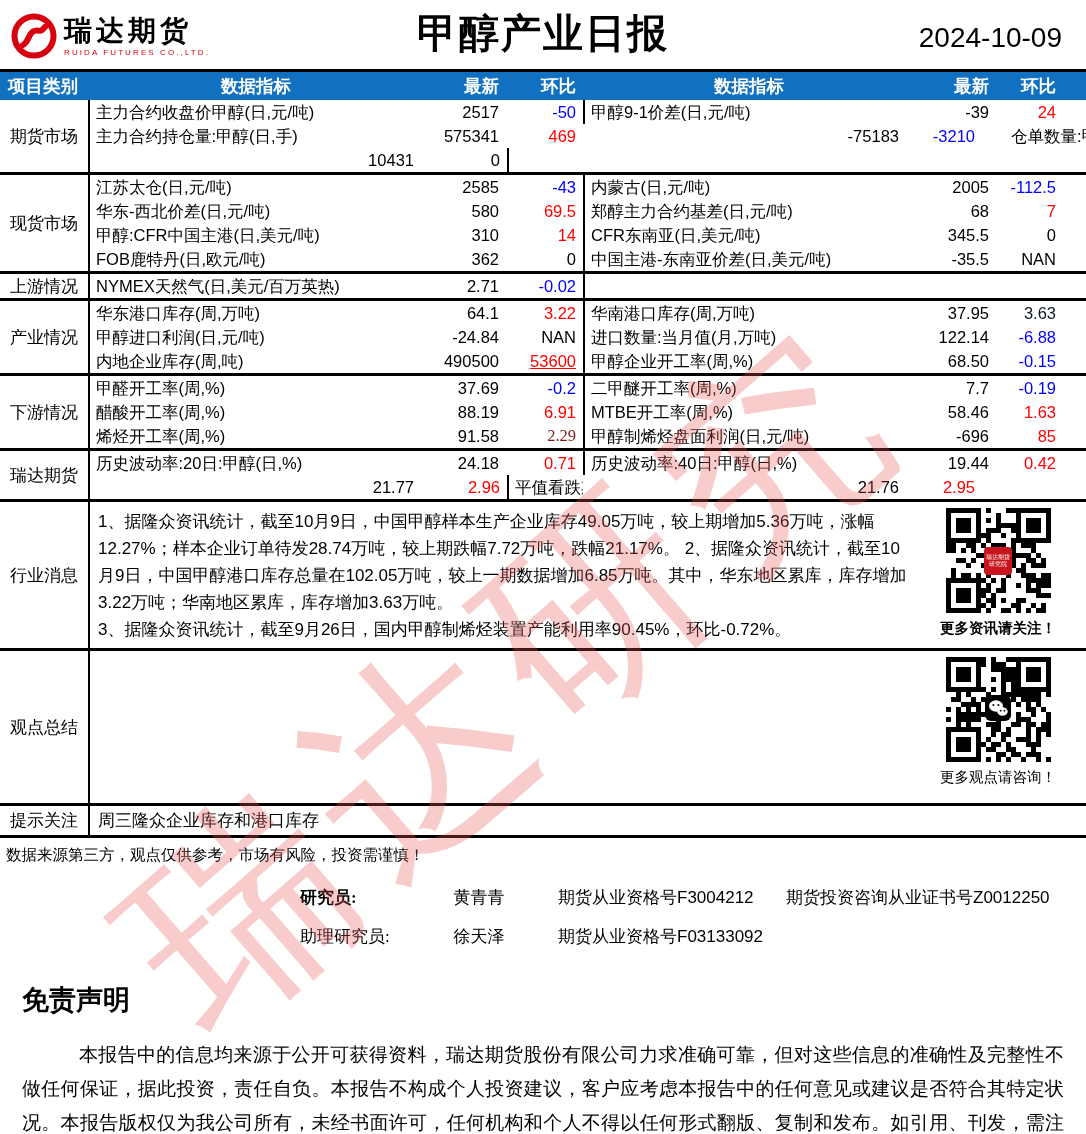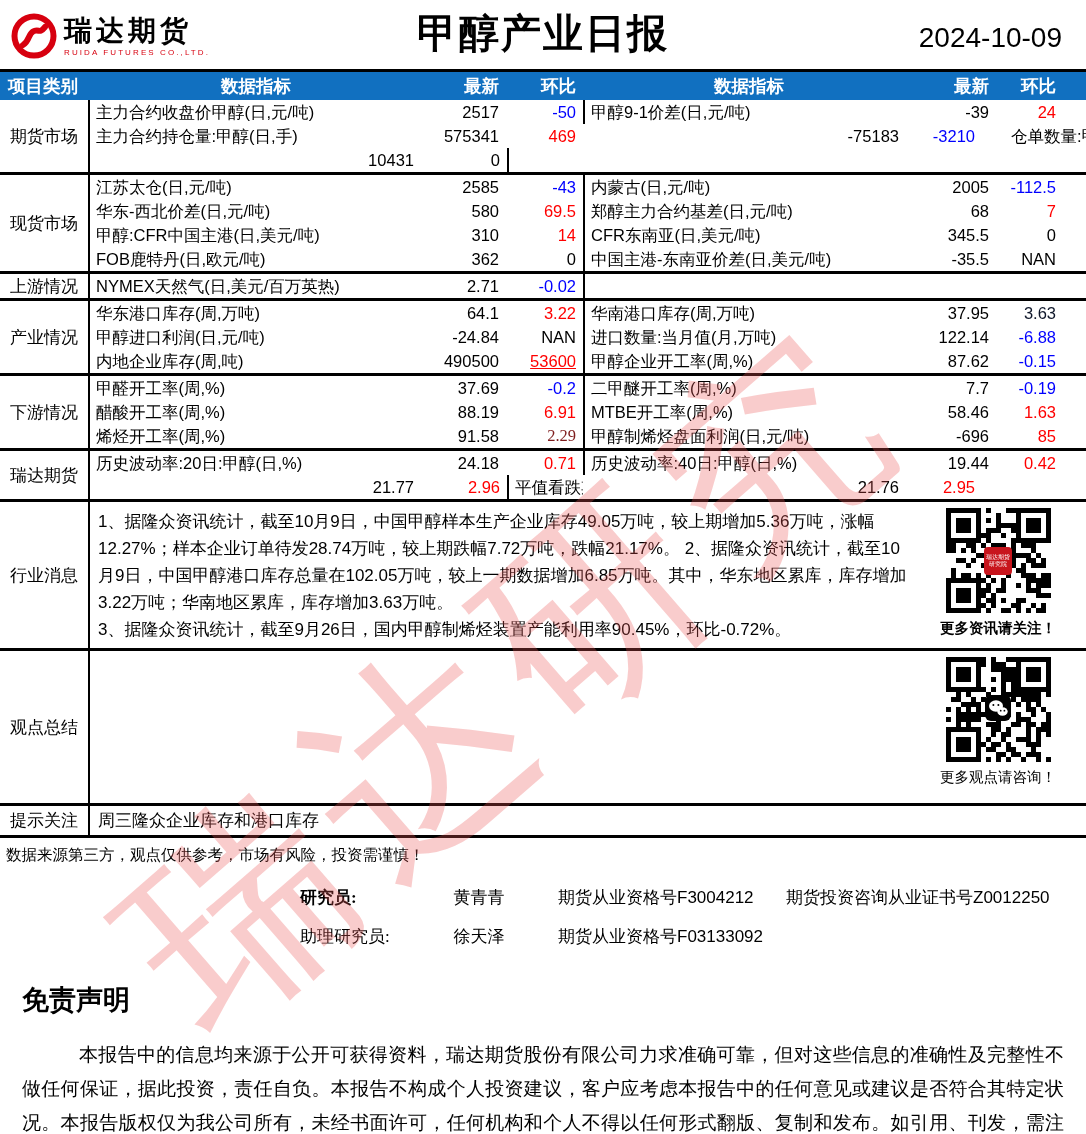--- a/index.html
+++ b/index.html
@@ -166,21 +166,21 @@
         <div class="cell ind">甲醇进口利润(日,元/吨)</div>
         <div class="cell num">-24.84</div>
         <div class="cell chg" style="color: rgb(0, 0, 0);">NAN</div>
         <div class="cell ind div-left">进口数量:当月值(月,万吨)</div>
         <div class="cell num2">122.14</div>
         <div class="cell chg2" style="color: rgb(0, 0, 255);">-6.88</div>
         <div class="cell ind">内地企业库存(周,吨)</div>
         <div class="cell num">490500</div>
         <div class="cell chg" style="color: rgb(255, 0, 0); text-decoration: underline;">53600</div>
         <div class="cell ind div-left">甲醇企业开工率(周,%)</div>
-        <div class="cell num2">87.62</div>
+        <div class="cell num2">68.50</div>
         <div class="cell chg2" style="color: rgb(0, 0, 255);">-0.15</div>
       </div>
       <div class="grid7 section">
         <div class="sec-label" style="grid-row: 1 / span 3;">下游情况</div>
         <div class="cell ind">甲醛开工率(周,%)</div>
         <div class="cell num">37.69</div>
         <div class="cell chg" style="color: rgb(0, 0, 255);">-0.2</div>
         <div class="cell ind div-left">二甲醚开工率(周,%)</div>
         <div class="cell num2">7.7</div>
         <div class="cell chg2" style="color: rgb(0, 0, 255);">-0.19</div>

